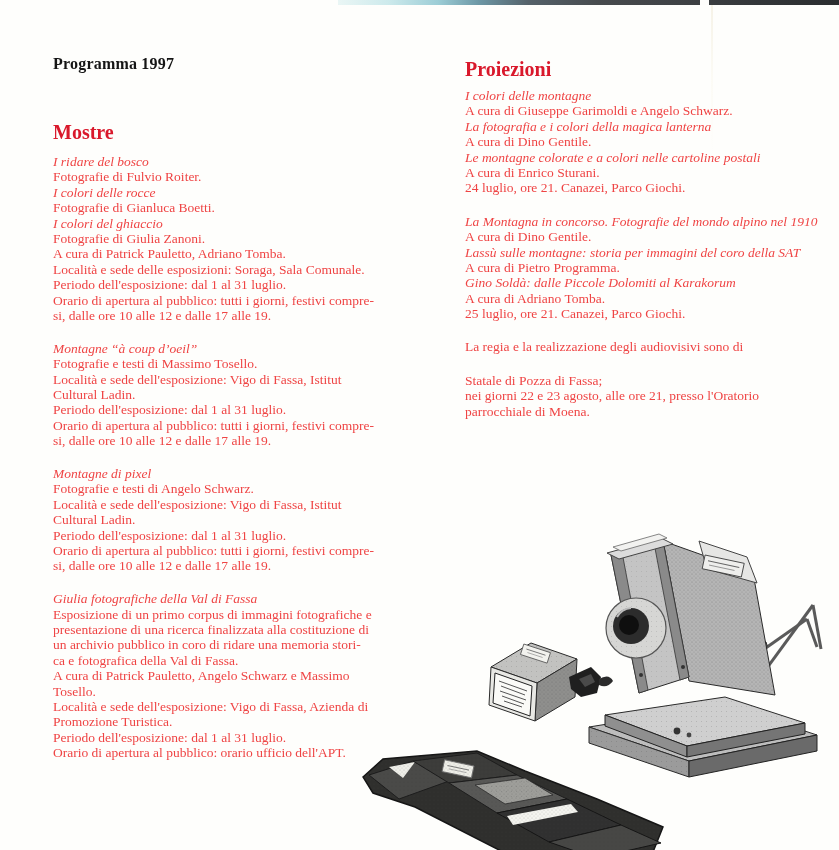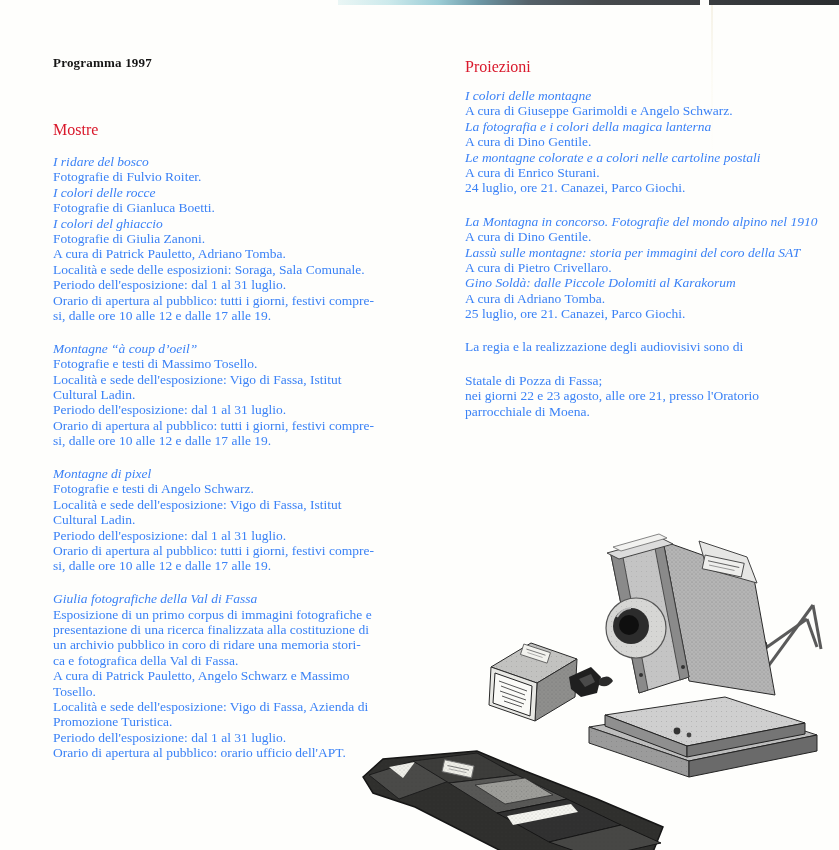--- a/index.html
+++ b/index.html
@@ -5,31 +5,31 @@
   html,body{margin:0;padding:0;}
   body{width:839px;height:850px;overflow:hidden;background:#fefefc;}
   .page{position:relative;width:839px;height:850px;background:#fefefc;
         font-family:"Liberation Serif", serif;color:#1c1c1c;}
   .scan-strip{position:absolute;top:0;left:338px;width:501px;height:5px;
     background:linear-gradient(90deg,#eaf6f5 0%,#cdeaec 10%,#9ccdd6 20%,#6d98a6 28%,
       #55626a 38%,#474b4e 52%,#3f4245 68%,#333639 84%,#2a2d2f 100%);}
   .scan-notch{position:absolute;top:0;left:700px;width:9px;height:5px;background:#fdfdfb;}
   .crease{position:absolute;top:5px;left:711px;width:2px;height:150px;opacity:.55;
     background:linear-gradient(#efe9d6,#fbf9f0,#fefefc);}
-  .title{position:absolute;left:53px;top:55px;font-size:13px;font-weight:700;
+  .title{position:absolute;left:53px;top:55px;font-size:16px;font-weight:700;
     letter-spacing:.2px;color:#151515;}
-  .section-heading{position:absolute;font-size:16px;font-weight:400;}
+  .section-heading{position:absolute;font-size:20px;font-weight:700;}
   #mostre-heading{left:53px;top:121px;}
   #proiezioni-heading{left:465px;top:58px;}
   .col{position:absolute;}
   #col-left{left:53px;top:154px;width:400px;}
   #col-right{left:465px;top:88px;width:374px;}
   .para{margin:0 0 17.5px 0;}
   #col-right .para{margin-bottom:18px;}
-  .line{font-size:13.5px;line-height:15.4px;height:15.4px;white-space:nowrap;color:#3b82f6;}
+  .line{font-size:13.5px;line-height:15.4px;height:15.4px;white-space:nowrap;color:#ef4444;}
   .line.it{font-style:italic;}
   .illustration{position:absolute;left:355px;top:525px;width:484px;height:325px;}
 </style>
 </head>
 <body>
 
 <div class="page">
 
   <div class="scan-strip"></div>
   <div class="scan-notch"></div>
@@ -95,21 +95,21 @@
         <div class="line it">La fotografia e i colori della magica lanterna</div>
         <div class="line">A cura di Dino Gentile.</div>
         <div class="line it">Le montagne colorate e a colori nelle cartoline postali</div>
         <div class="line">A cura di Enrico Sturani.</div>
         <div class="line">24 luglio, ore 21. Canazei, Parco Giochi.</div>
       </div>
       <div class="para">
         <div class="line it">La Montagna in concorso. Fotografie del mondo alpino nel 1910</div>
         <div class="line">A cura di Dino Gentile.</div>
         <div class="line it">Lassù sulle montagne: storia per immagini del coro della SAT</div>
-        <div class="line">A cura di Pietro Crivellaro.</div>
+        <div class="line">A cura di Pietro Programma.</div>
         <div class="line it">Gino Soldà: dalle Piccole Dolomiti al Karakorum</div>
         <div class="line">A cura di Adriano Tomba.</div>
         <div class="line">25 luglio, ore 21. Canazei, Parco Giochi.</div>
       </div>
       <div class="para">
         <div class="line">La regia e la realizzazione degli audiovisivi sono di</div>
       </div>
       <div class="para">
         <div class="line">Statale di Pozza di Fassa;</div>
         <div class="line">nei giorni 22 e 23 agosto, alle ore 21, presso l'Oratorio</div>

